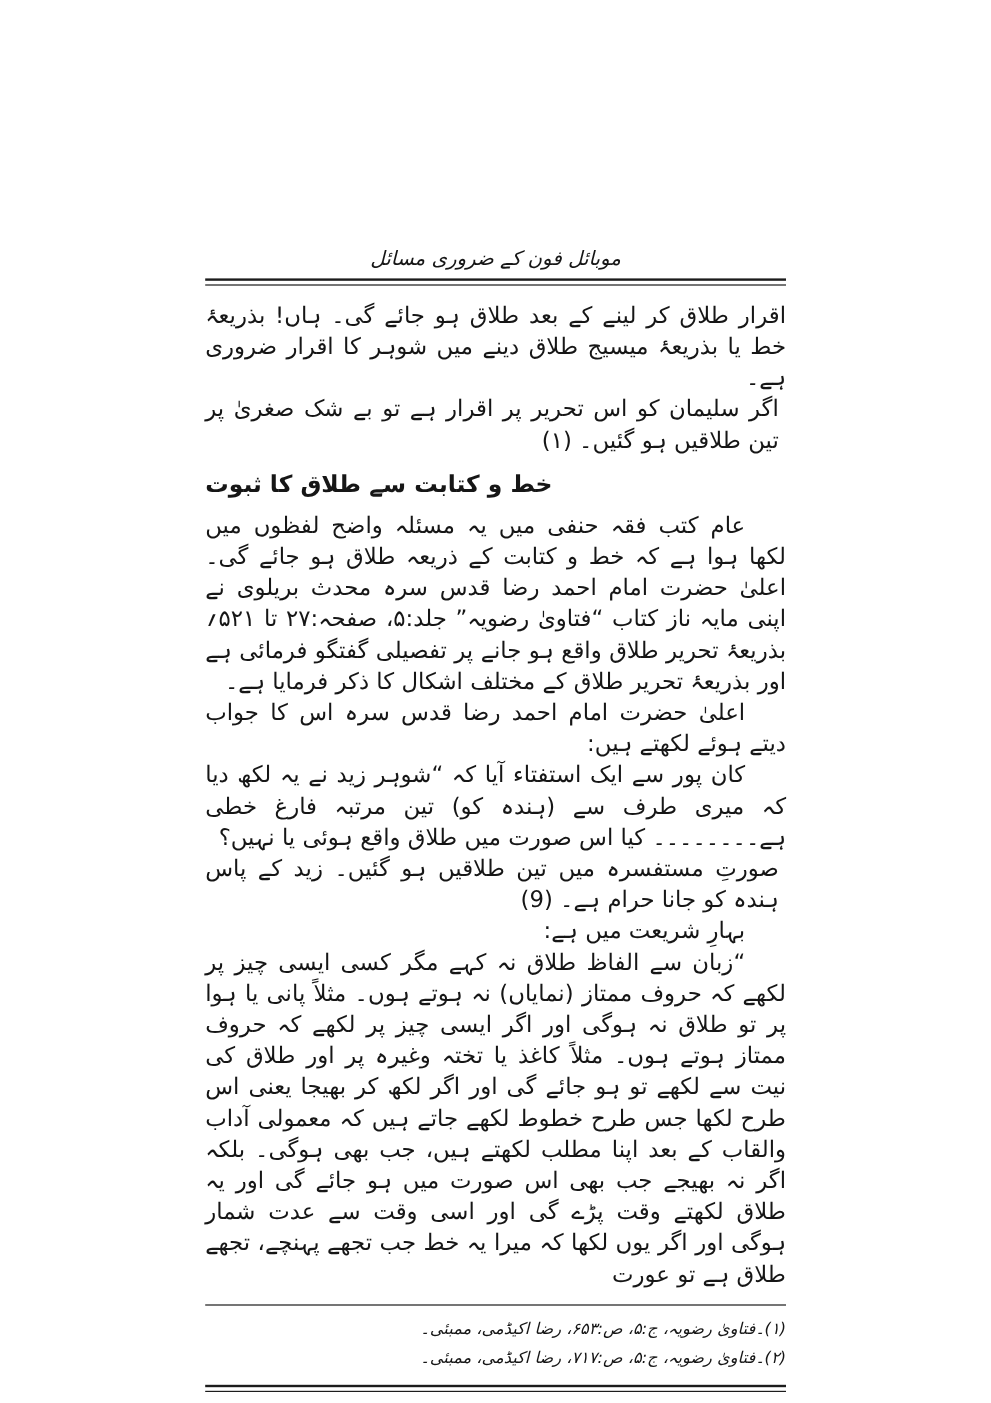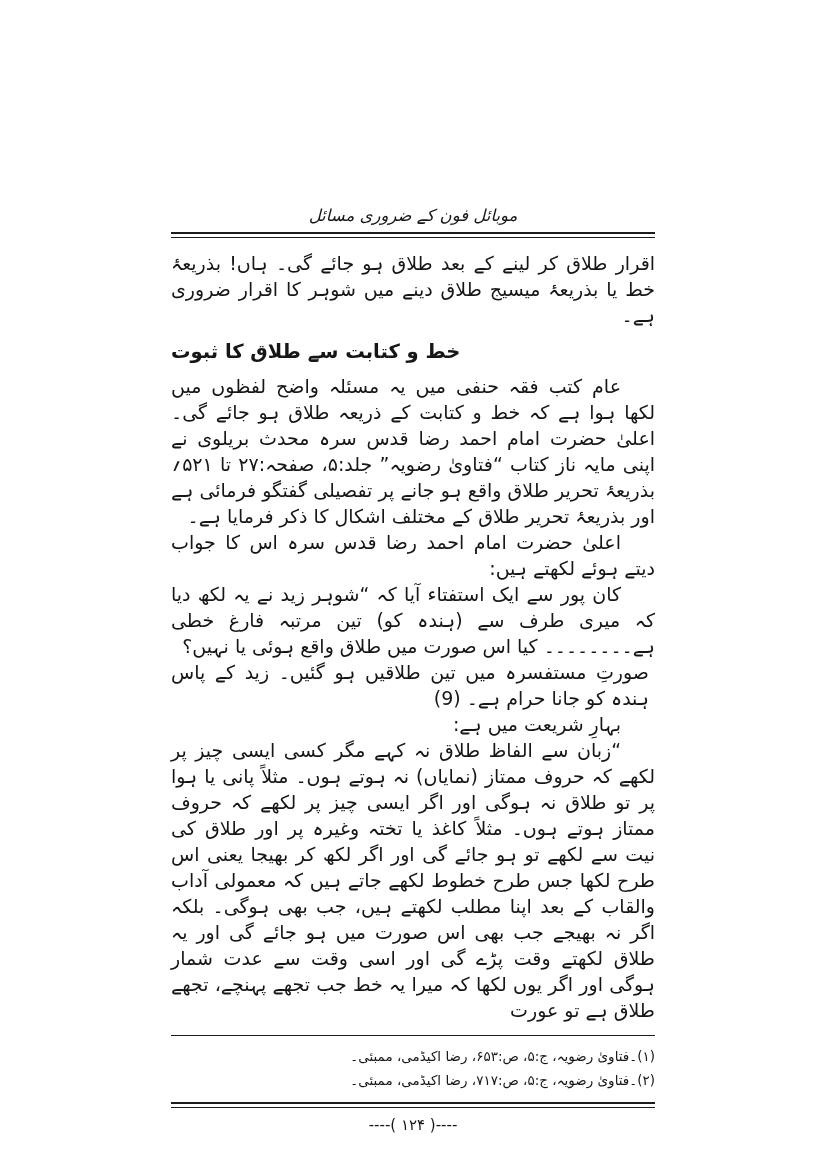--- a/index.html
+++ b/index.html
@@ -53,21 +53,21 @@
   .footnote-rule {
     margin-top: 12px;
     border-top: 1.5px solid #1c1c1c;
   }
   .footnotes {
     padding-top: 8px;
     font-size: 13.5px;
     line-height: 24px;
     text-align: right;
   }
-  .footnotes p { margin: 0; }
+  .footnotes p { margin: 0; font-style: italic; }
   .bottom-double-rule { margin-top: 10px; }
   .page-number-row {
     direction: ltr;
     text-align: center;
     font-size: 15px;
     margin-top: 8px;
     letter-spacing: 1px;
   }
 </style>
 </head>
@@ -76,20 +76,21 @@
 <div class="page">
   <div class="content">
 
     <div class="running-header">موبائل فون کے ضروری مسائل</div>
 
     <div class="double-rule"></div>
 
     <p class="body-text first-para">اقرار طلاق کر لینے کے بعد طلاق ہو جائے گی۔ ہاں! بذریعۂ خط یا بذریعۂ میسیج طلاق دینے میں شوہر کا اقرار ضروری ہے۔</p>
 
 
+    <p class="body-text quote-para">اگر سلیمان کو اس تحریر پر اقرار ہے تو بے شک صغریٰ پر تین طلاقیں ہو گئیں۔ (۱)</p>
 
     <h2 class="section-heading">خط و کتابت سے طلاق کا ثبوت</h2>
 
     <p class="body-text indent">عام کتب فقہ حنفی میں یہ مسئلہ واضح لفظوں میں لکھا ہوا ہے کہ خط و کتابت کے ذریعہ طلاق ہو جائے گی۔ اعلیٰ حضرت امام احمد رضا قدس سرہ محدث بریلوی نے اپنی مایہ ناز کتاب “فتاویٰ رضویہ” جلد:۵، صفحہ:۲۷ تا ۵۲۱؍ بذریعۂ تحریر طلاق واقع ہو جانے پر تفصیلی گفتگو فرمائی ہے اور بذریعۂ تحریر طلاق کے مختلف اشکال کا ذکر فرمایا ہے۔</p>
 
     <p class="body-text indent">اعلیٰ حضرت امام احمد رضا قدس سرہ اس کا جواب دیتے ہوئے لکھتے ہیں:</p>
 
     <p class="body-text indent">کان پور سے ایک استفتاء آیا کہ “شوہر زید نے یہ لکھ دیا کہ میری طرف سے (ہندہ کو) تین مرتبہ فارغ خطی ہے۔۔۔۔۔۔۔۔ کیا اس صورت میں طلاق واقع ہوئی یا نہیں؟</p>
 
     <p class="body-text quote-para">صورتِ مستفسرہ میں تین طلاقیں ہو گئیں۔ زید کے پاس ہندہ کو جانا حرام ہے۔ (9)</p>

